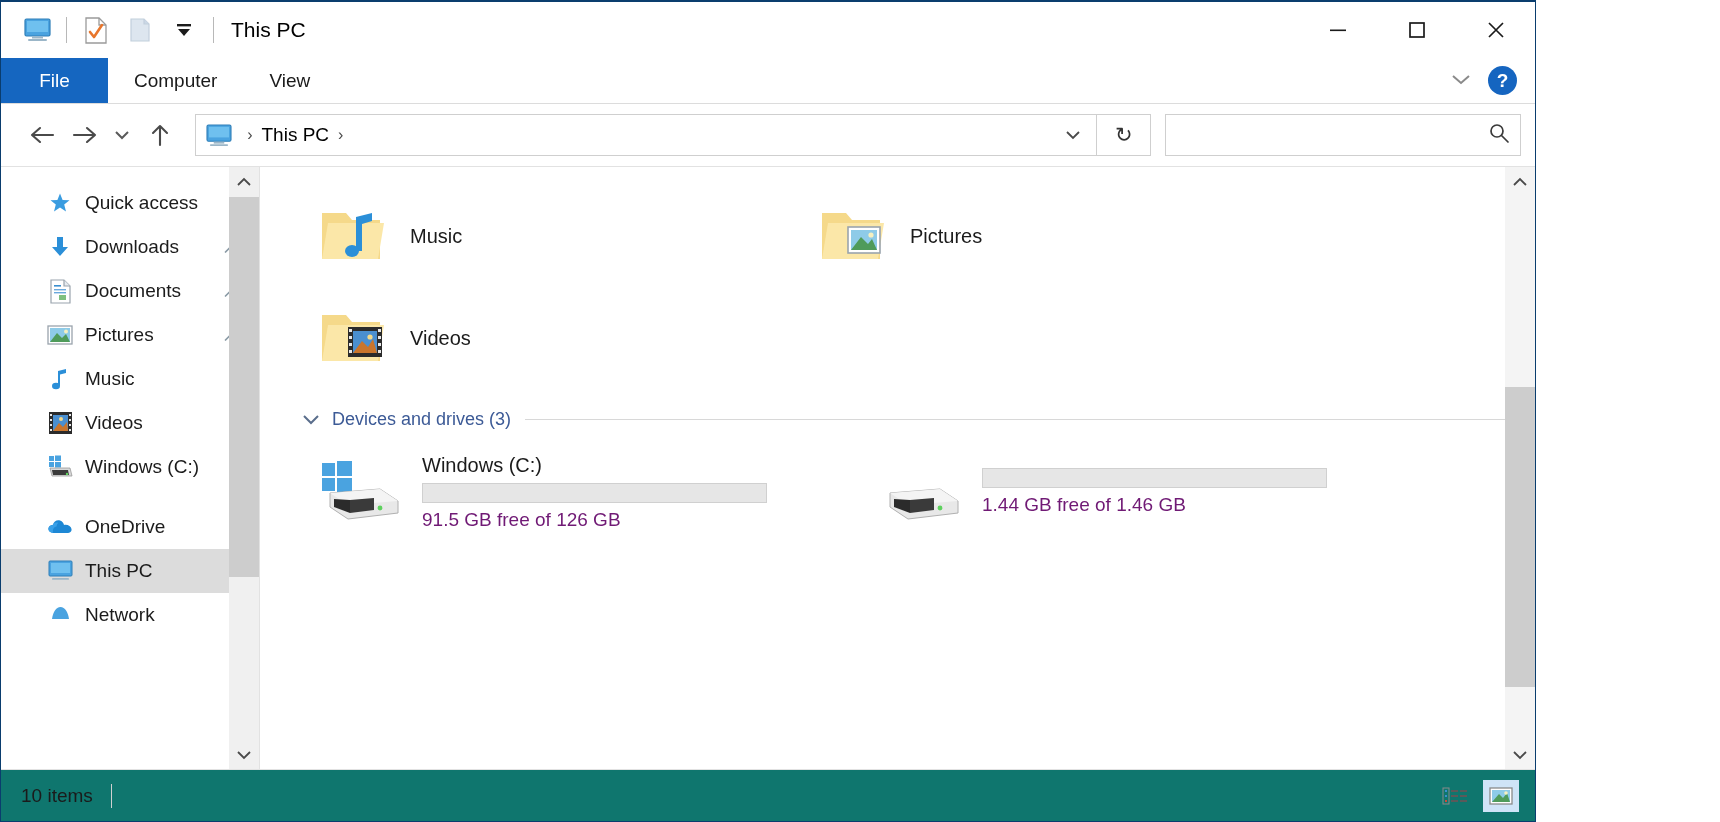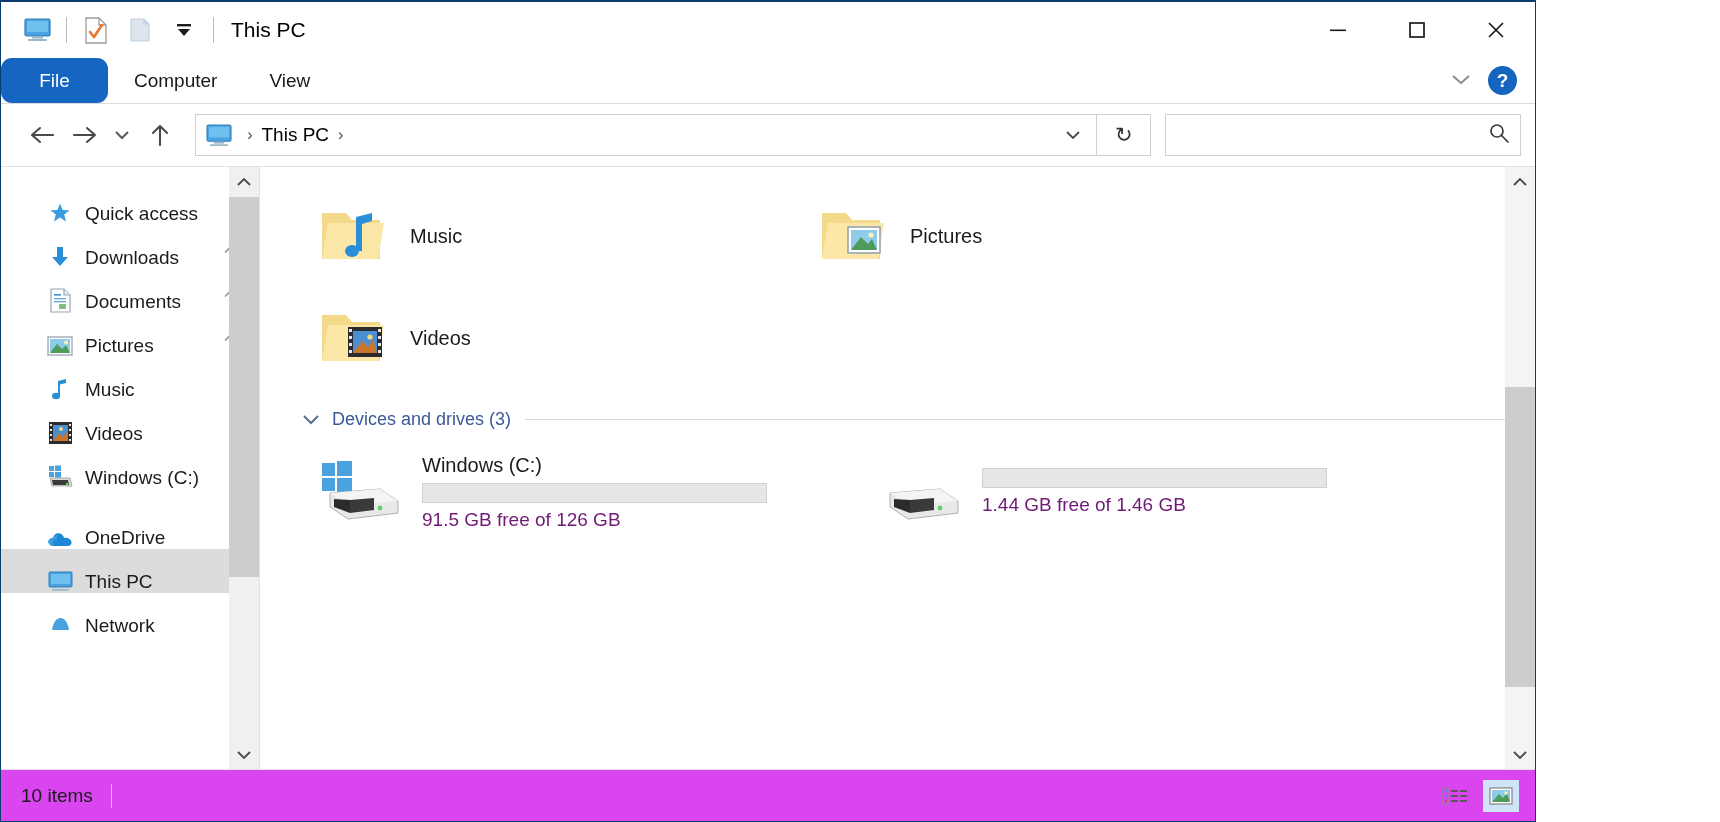--- a/index.html
+++ b/index.html
@@ -46,21 +46,20 @@
     height: 46px; min-height: 46px;
     display: flex; align-items: stretch;
     background: #ffffff;
     border-bottom: 1px solid #dcdcdc;
   }
   .tab {
     display: flex; align-items: center; justify-content: center;
     padding: 8px 26px;
     font-size: 19px; color: #1a1a1a;
     cursor: default;
-    border-radius: 11px;
   }
   .tab.file {
     background: #1566c0; color: #ffffff;
     min-width: 107px;
   }
   .ribbon-right {
     margin-left: auto; display: flex; align-items: center;
     gap: 16px; padding-right: 18px;
   }
   .help-circle {
@@ -130,21 +129,21 @@
 
   
   .sidebar {
     width: 258px; min-width: 258px;
     background: #ffffff;
     overflow: hidden;
     position: relative;
     padding-top: 14px;
   }
   .nav-item {
-    height: 44px; display: flex; align-items: flex-end;
+    height: 44px; display: flex; align-items: center;
     padding-left: 42px; position: relative;
     font-size: 19px; color: #1b1b1b;
     white-space: nowrap;
   }
   .nav-item.root { padding-left: 42px; }
   .nav-item.child { padding-left: 42px; }
   .nav-item.selected { background: #dcdcdc; }
   .nav-ico {
     width: 34px; min-width: 34px;
     display: flex; align-items: center; justify-content: center;
@@ -246,21 +245,21 @@
   .ct-thumb {
     position: absolute; left: 0; width: 30px;
     background: #cdcdcd; top: 190px; height: 300px;
   }
 
   
   .statusbar {
     height: 52px; min-height: 52px;
     display: flex; align-items: center;
     border-top: 1px solid #e2e2e2;
-    background: #d946ef;
+    background: #0f766e;
     padding: 0 16px 0 20px;
   }
   .status-text { font-size: 19px; color: #1b1b1b; }
   .status-sep { width: 1px; height: 24px; background: #d0d0d0; margin-left: 18px; }
   .view-btns { margin-left: auto; display: flex; align-items: center; gap: 10px; }
   .view-btn {
     width: 36px; height: 32px;
     display: flex; align-items: center; justify-content: center;
   }
   .view-btn.active { background: #cfe4f7; }

